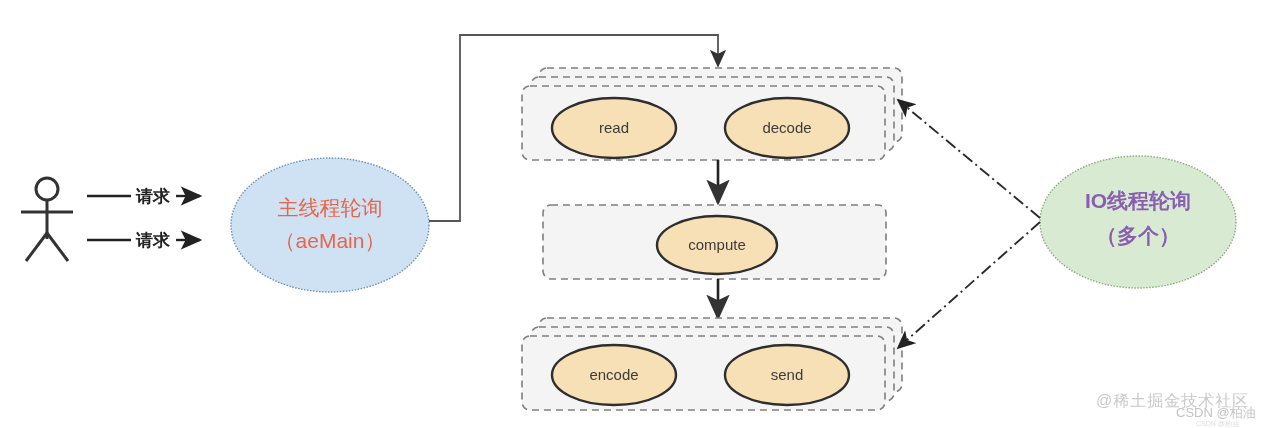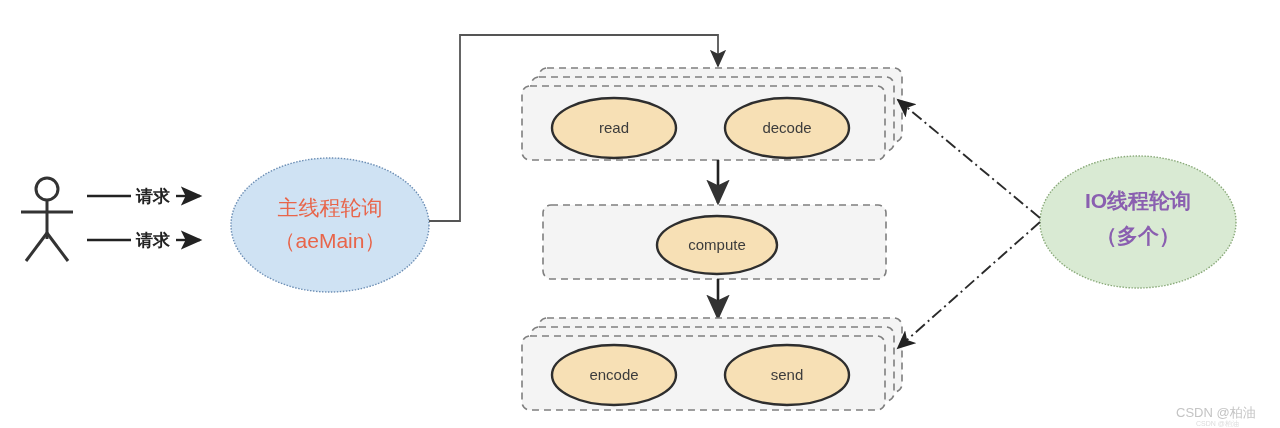--- a/index.html
+++ b/index.html
@@ -161,16 +161,17 @@
     <text class="actor-ellipse-label-green" x="1138" y="208" text-anchor="middle">IO线程轮询</text>
     <text class="actor-ellipse-label-green" x="1138" y="243" text-anchor="middle">（多个）</text>
 
     <text class="node-label" x="614" y="133" text-anchor="middle">read</text>
     <text class="node-label" x="787" y="133" text-anchor="middle">decode</text>
     <text class="node-label" x="717" y="250" text-anchor="middle">compute</text>
     <text class="node-label" x="614" y="380" text-anchor="middle">encode</text>
     <text class="node-label" x="787" y="380" text-anchor="middle">send</text>
   </svg>
 
+  <div class="wm-main" style="left:1096px; top:391px;">@稀土掘金技术社区</div>
   <div class="wm-sub" style="left:1176px; top:404px;">CSDN @柏油</div>
   <div class="wm-tiny" style="left:1196px; top:419px;">CSDN @柏油</div>
 
 </div>
 
 </body></html>

